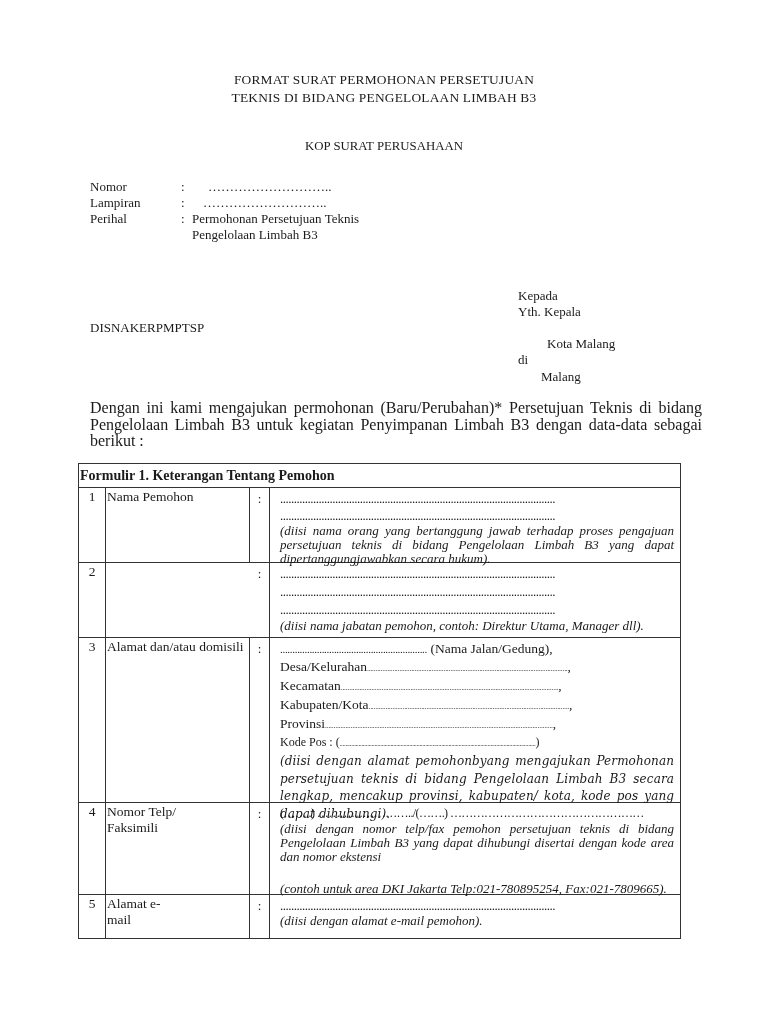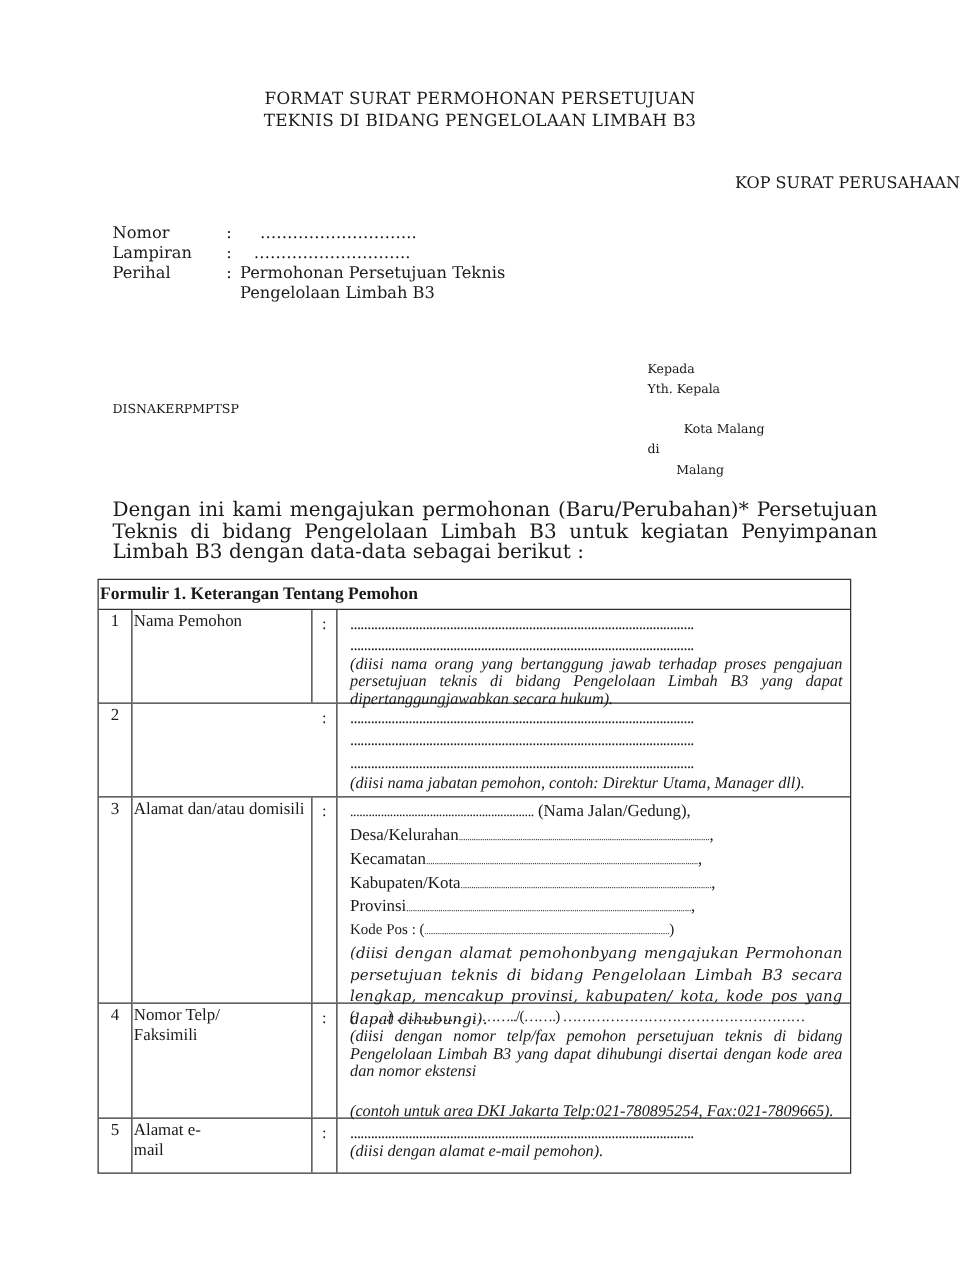--- a/index.html
+++ b/index.html
@@ -1,22 +1,22 @@
 <!DOCTYPE html>
 <html><head>
 <meta charset="utf-8">
 <style>
   html, body { margin: 0; padding: 0; background: #ffffff; }
   body { width: 768px; height: 1024px; position: relative; overflow: hidden;
          font-family: "DejaVu Serif", "Liberation Serif", serif; color: #1a1a1a; }
-  .abs { position: absolute; white-space: nowrap; }
+  .abs { position: absolute; white-space: nowrap; font-family: Liberation Serif, serif; }
   .title { font-size: 13.4px; letter-spacing: 0.2px; text-align: center; width: 768px; left: 0; }
   .kop { font-size: 12.8px; text-align: center; width: 768px; left: 0; }
   .meta { font-size: 13px; line-height: 16px; }
-  .recip { font-size: 10px; line-height: 16px; }
+  .recip { font-size: 13px; line-height: 16px; }
   .para { font-size: 16px; line-height: 16.5px; left: 90px; width: 612px; white-space: normal; text-align: justify; }
   
   .tbl { position: absolute; left: 78px; top: 463px; width: 603px; height: 476px;
          border: 1.3px solid #333; box-sizing: border-box; font-family: "Liberation Serif", "DejaVu Serif", serif; }
   .tbl .hdr { position: absolute; left: 0; top: 0; width: 100%; height: 24px; border-bottom: 1.2px solid #333;
               font-weight: bold; font-size: 14px; line-height: 24px; padding-left: 1px; box-sizing: border-box; }
   .row { position: absolute; left: 0; width: 100%; border-bottom: 1.2px solid #333; box-sizing: border-box; }
   .row:last-child { border-bottom: none; }
   .c-no { position: absolute; left: 0; width: 27px; top: 0; bottom: 0; border-right: 1.2px solid #333;
           text-align: center; font-size: 13.5px; padding-top: 1px; box-sizing: border-box; }
@@ -30,21 +30,21 @@
   .note { font-style: italic; font-size: 13px; line-height: 14px; text-align: justify; }
   .addr { font-size: 13.5px; line-height: 17px; white-space: nowrap; overflow: hidden; }
   .addr .dl { font-size: 8px; letter-spacing: -0.3px; }
   .note-serif { font-family: "DejaVu Serif", serif; font-style: italic; font-size: 12px; line-height: 17.5px; text-align: justify; letter-spacing: 0.1px;}
 </style>
 </head>
 <body>
 
 <div class="abs title" style="top:72px;">FORMAT SURAT PERMOHONAN PERSETUJUAN</div>
 <div class="abs title" style="top:90px;">TEKNIS DI BIDANG PENGELOLAAN LIMBAH B3</div>
-<div class="abs kop" style="top:139px;text-align:right;">KOP SURAT PERUSAHAAN</div>
+<div class="abs kop" style="top:139px;">KOP SURAT PERUSAHAAN</div>
 
 <div>
   <div class="abs meta" style="left:90px; top:179px;">Nomor</div>
   <div class="abs meta" style="left:181px; top:179px;">:</div>
   <div class="abs meta" style="left:208px; top:179px;">………………………..</div>
 
   <div class="abs meta" style="left:90px; top:195px;">Lampiran</div>
   <div class="abs meta" style="left:181px; top:195px;">:</div>
   <div class="abs meta" style="left:203px; top:195px;">………………………..</div>
 

